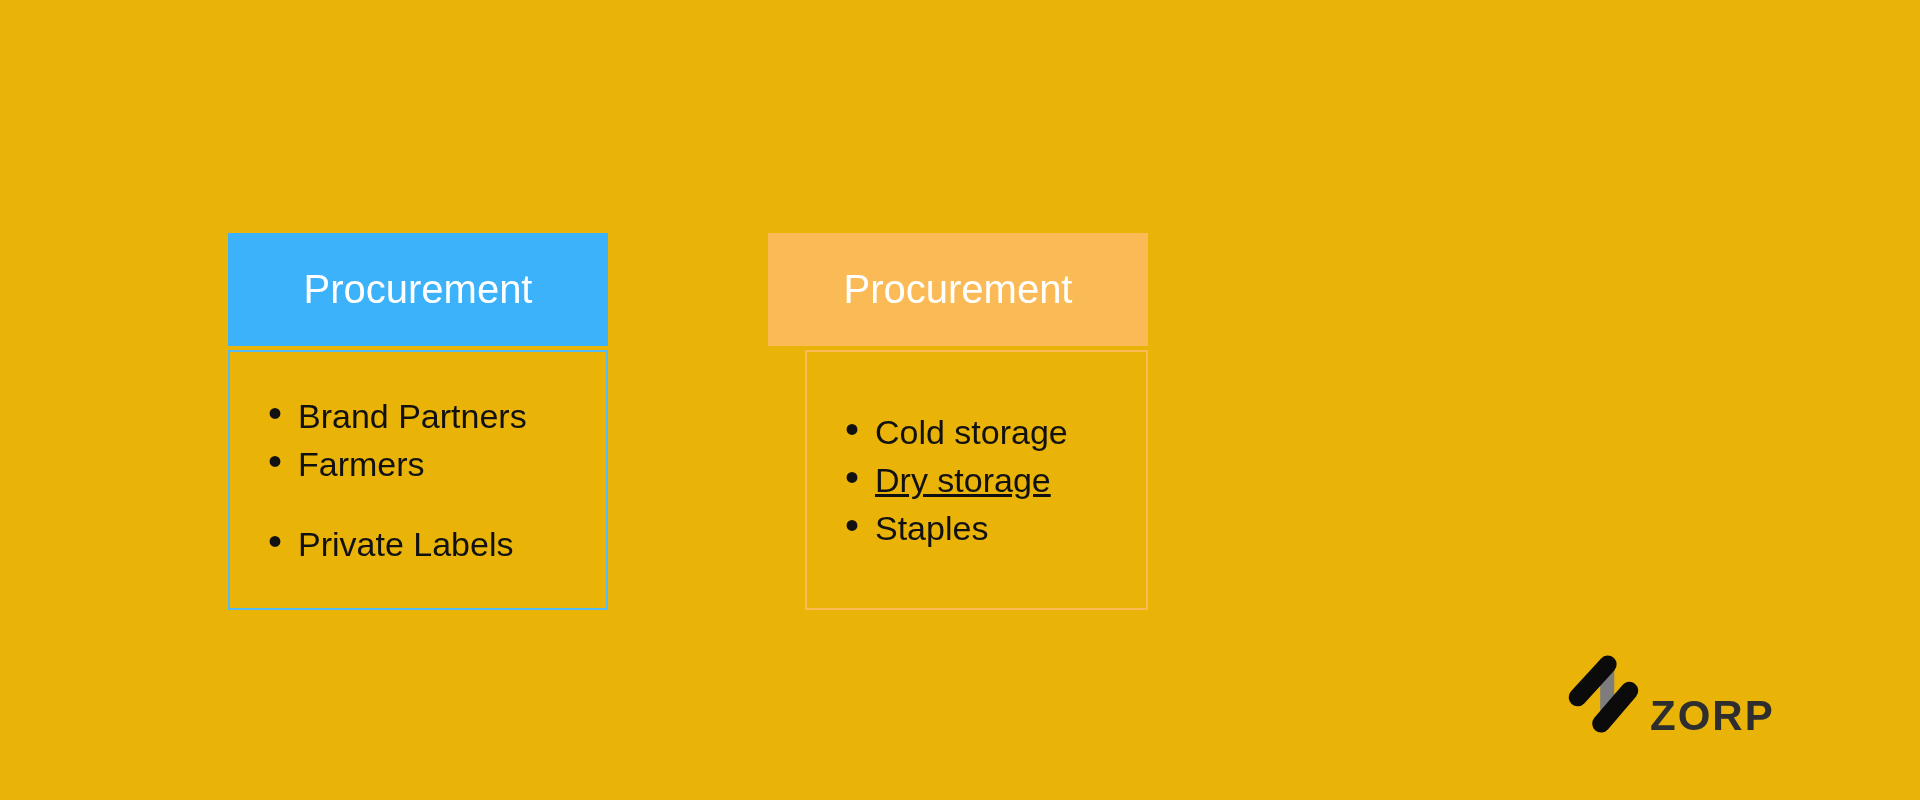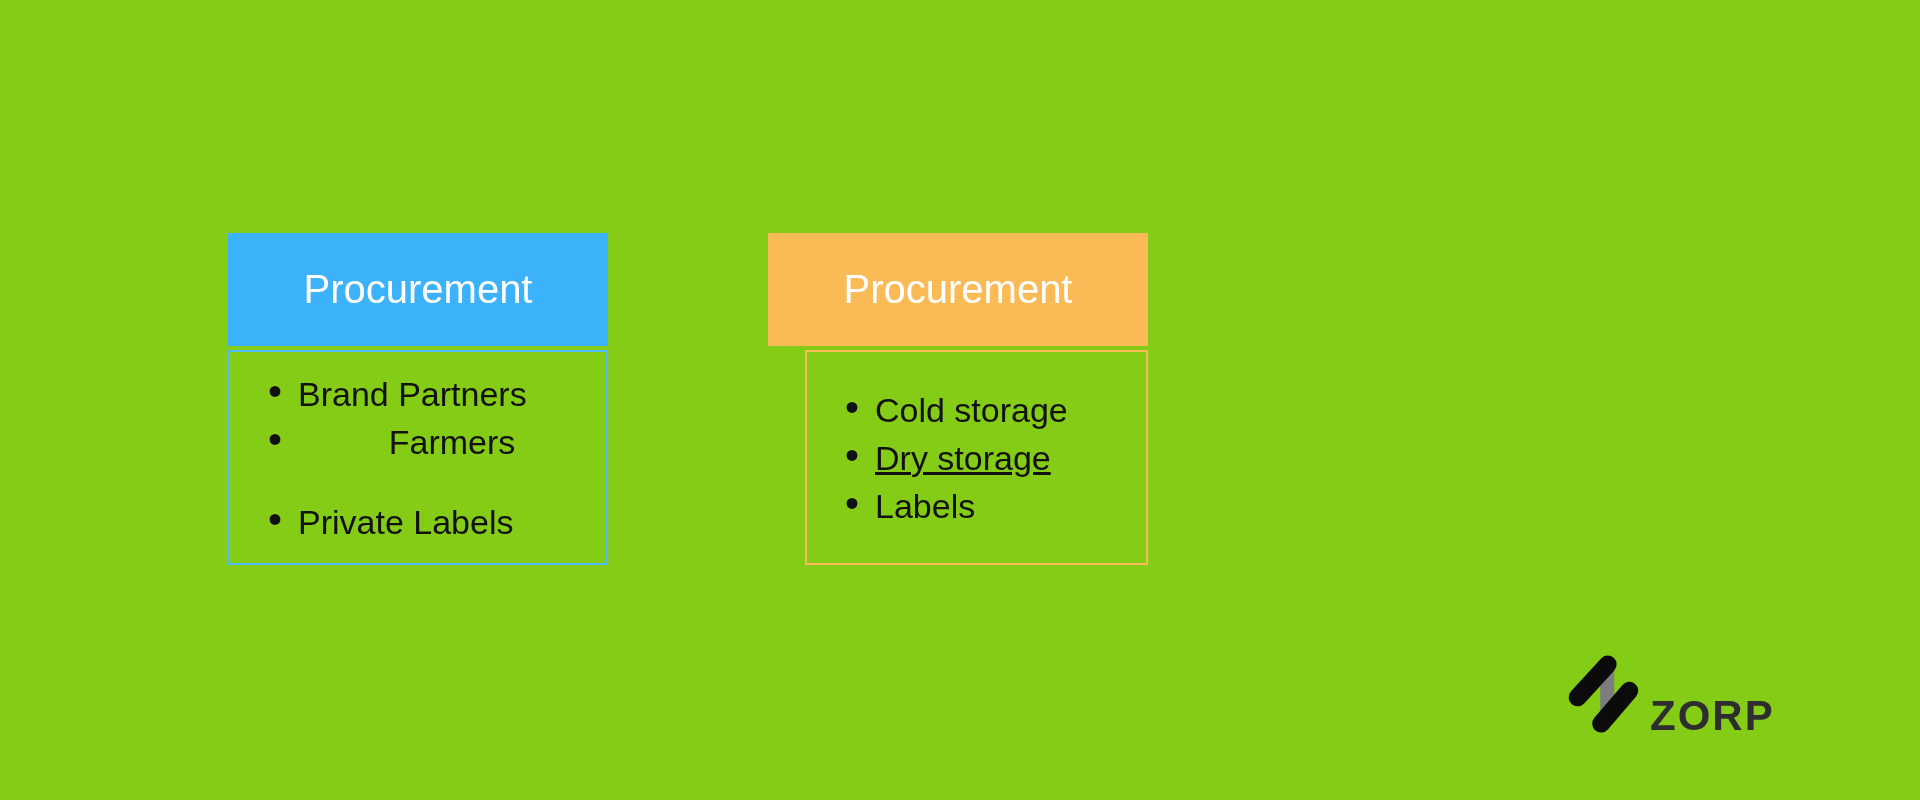--- a/index.html
+++ b/index.html
@@ -1,20 +1,20 @@
 <!DOCTYPE html>
 <html><head>
 <meta charset="utf-8">
 <style>
   html, body { margin: 0; padding: 0; background: #ffffff; }
   .canvas {
     position: relative;
     width: 1920px;
     height: 800px;
-    background: #84cc16;
+    background: #eab308;
     font-family: "Liberation Sans", sans-serif;
     overflow: hidden;
   }
   .cards {
     position: absolute;
     left: 228px;
     top: 233px;
     display: flex;
     align-items: flex-start;
     gap: 160px;
@@ -26,21 +26,21 @@
     display: flex;
     align-items: center;
     justify-content: center;
     color: #ffffff;
     font-size: 40px;
     font-weight: 400;
   }
   .card-body {
     margin-top: 4px;
     border: 2px solid;
-    height: 215px;
+    height: 260px;
     box-sizing: border-box;
     display: flex;
     flex-direction: column;
     justify-content: center;
     padding-left: 38px;
   }
   .card:nth-child(3) .card-body { height: 223px; }
   .card-body ul { list-style: none; margin: 0; padding: 0; }
   .card-body li {
     position: relative;
@@ -76,34 +76,34 @@
 <div class="canvas">
 
   <div class="cards" id="cards">
       <div class="card">
         <div class="card-header" style="background: rgb(60, 178, 251); color: rgb(255, 255, 255);">
           <span>Procurement</span>
         </div>
         <div class="card-body" style="border-color: rgb(84, 186, 248);">
           <ul>
             <li style="color: rgb(17, 17, 17);">Brand Partners</li>
-            <li style="color: rgb(17, 17, 17); text-align: center;">Farmers</li>
+            <li style="color: rgb(17, 17, 17);">Farmers</li>
             <li style="color: rgb(17, 17, 17); margin-top: 32px;">Private Labels</li>
           </ul>
         </div>
       </div>
       <div class="card">
         <div class="card-header" style="background: rgb(250, 187, 87); color: rgb(255, 255, 255);">
           <span>Procurement</span>
         </div>
         <div class="card-body" style="border-color: rgb(249, 186, 87); margin-left: 37px;">
           <ul>
             <li style="color: rgb(17, 17, 17);">Cold storage</li>
             <li style="color: rgb(17, 17, 17); text-decoration: underline;">Dry storage</li>
-            <li style="color: rgb(17, 17, 17);">Labels</li>
+            <li style="color: rgb(17, 17, 17);">Staples</li>
           </ul>
         </div>
       </div>
     </div>
 
   <div class="logo">
     <svg viewBox="0 0 100 95" xmlns="http://www.w3.org/2000/svg">
       <polygon id="logo-connector" points="62,20 62,60 47,72 47,32" fill="#7D7D7D"></polygon>
       <line id="logo-bar1" x1="55" y1="15" x2="23" y2="50" stroke-width="19" stroke-linecap="round" stroke="#0B0B0B"></line>
       <line id="logo-bar2" x1="78" y1="43" x2="48" y2="78" stroke-width="19" stroke-linecap="round" stroke="#0B0B0B"></line>

